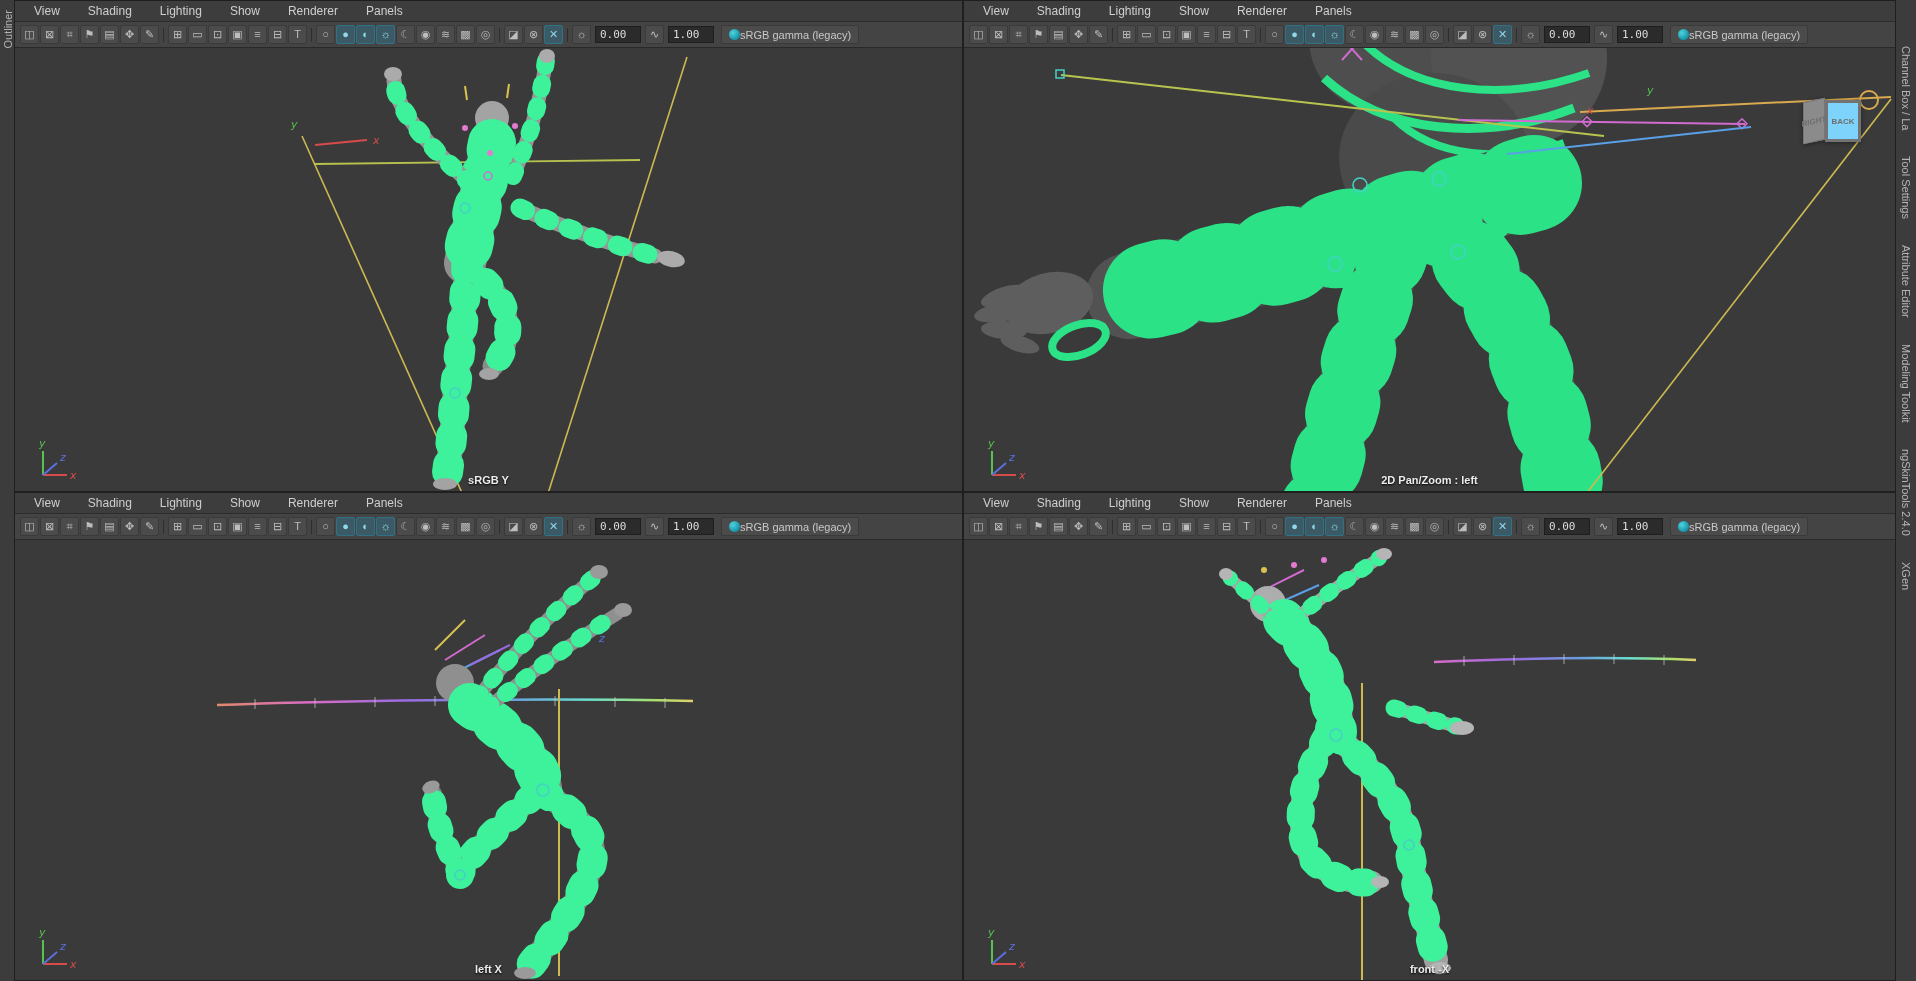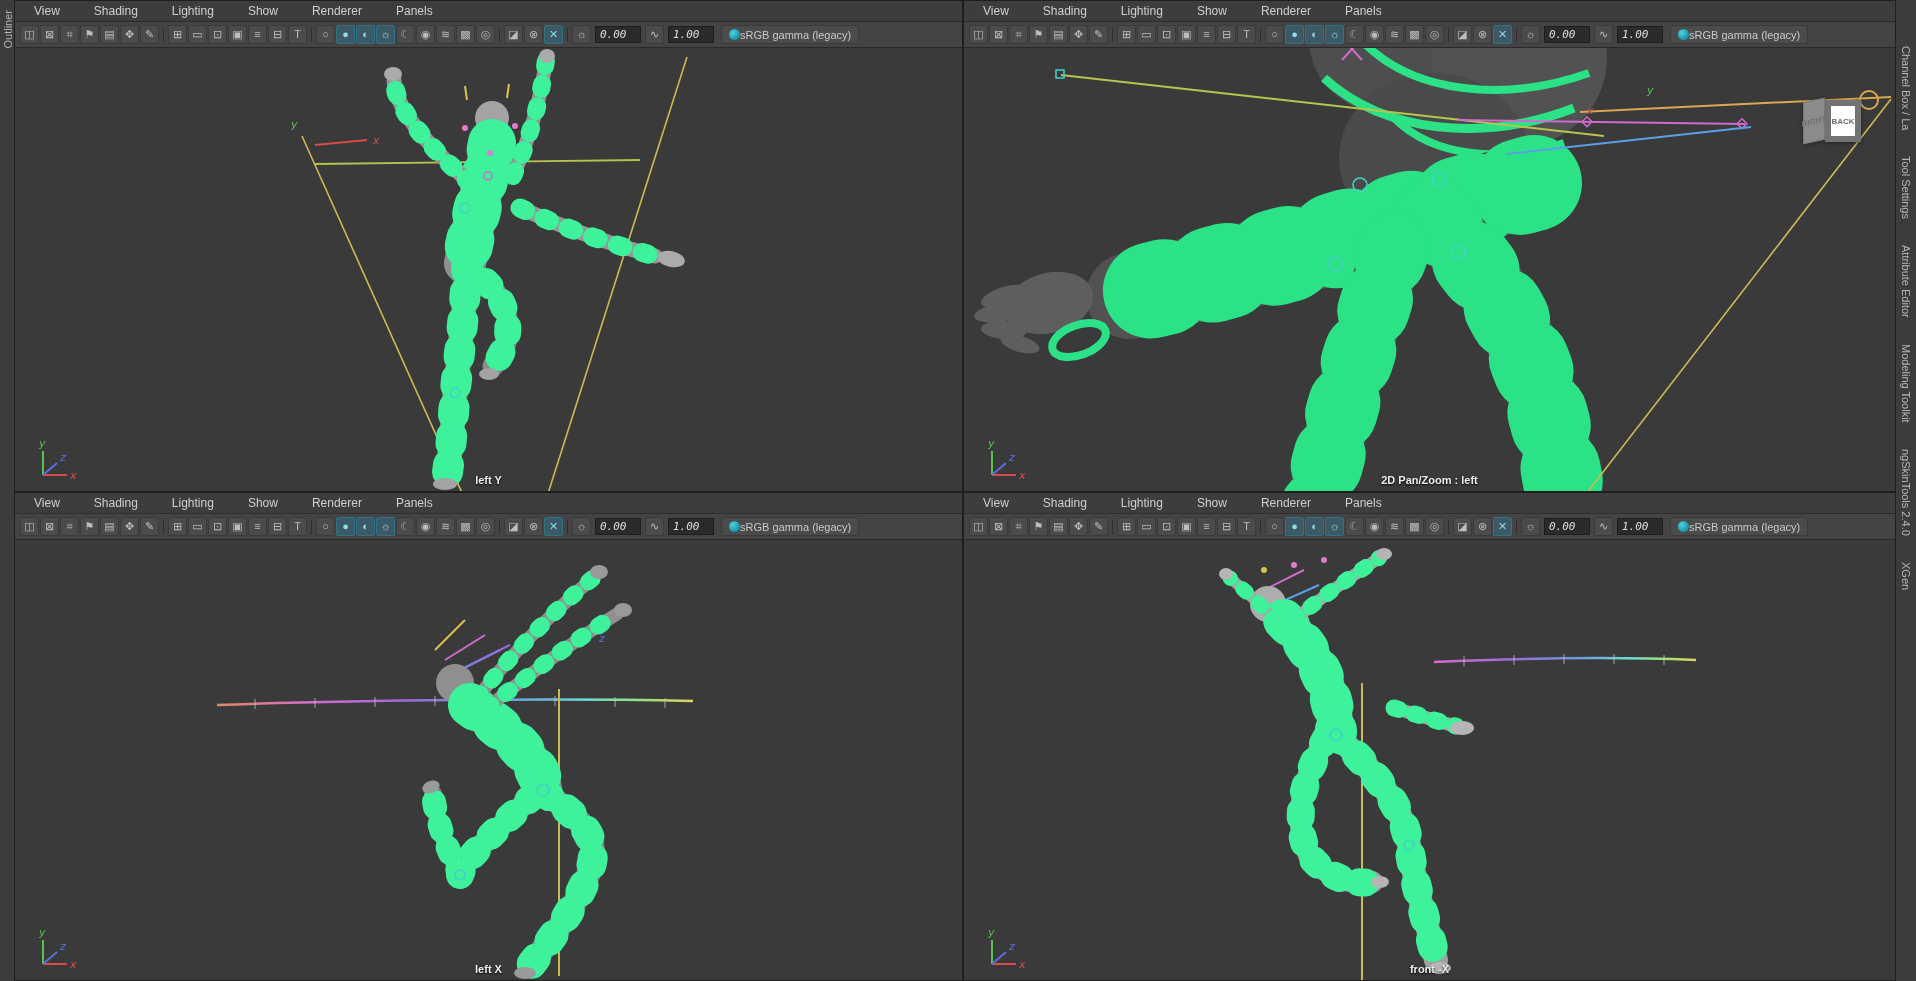--- a/index.html
+++ b/index.html
@@ -8,49 +8,49 @@
   .root { display:grid; width:1916px; height:981px;
     grid-template-columns: 14px 949px 933px 20px;
     grid-template-rows: 492px 489px; background:#262626; }
   .side-strip { background:#3c3c3c; grid-row: span 2; position:relative; }
   .vert-tab { writing-mode: vertical-rl; color:#b5b5b5; font-size:11px;
     padding:6px 1px; white-space:nowrap; cursor:default; }
   .left-strip .vert-tab { transform:rotate(180deg); position:absolute; top:4px; left:1px; }
   .right-strip { display:flex; flex-direction:column; align-items:center; gap:14px; padding-top:40px; }
   .panel { display:flex; flex-direction:column; background:#393939; border:1px solid #1f1f1f; overflow:hidden; }
   .menubar { height:21px; flex:0 0 21px; background:#3d3d3d; display:flex; align-items:center;
-    padding:0 10px; gap:16px; border-bottom:1px solid #2c2c2c; }
+    padding:0 10px; gap:10px; border-bottom:1px solid #2c2c2c; }
   .menu-item { color:#cfcfcf; font-size:12px; padding:1px 9px; border-radius:2px; cursor:default; }
   .toolbar { height:26px; flex:0 0 26px; background:#444444; display:flex; align-items:center;
     padding:0 5px; gap:1px; border-bottom:1px solid #292929; }
   .icons-run { display:flex; align-items:center; gap:1px; }
   .icon { width:19px; height:19px; flex:0 0 19px; display:flex; align-items:center; justify-content:center;
     font-size:11px; line-height:1; color:#bdbdbd; background:#4b4b4b; border:1px solid #3a3a3a;
     border-radius:2px; cursor:default; }
   .icon.active { color:#8fd8e8; background:#3c5a66; border-color:#2f7285; }
   .tsep { width:7px; height:18px; flex:0 0 7px; position:relative; }
   .tsep::after { content:""; position:absolute; left:3px; top:2px; bottom:2px; width:1px; background:#2e2e2e; }
   .num-field { width:46px; height:17px; background:#2b2b2b; border:1px solid #1e1e1e; color:#dddddd;
-    font-size:11px; font-family:"DejaVu Sans Mono", monospace; padding:0 4px; margin:0 3px;font-style:italic; }
+    font-size:11px; font-family:"DejaVu Sans Mono", monospace; padding:0 4px; margin:0 3px; }
   .cm-chip { display:flex; align-items:center; height:19px; background:#4b4b4b;
     border:1px solid #3a3a3a; border-radius:2px; padding:0 7px; margin-left:3px;
     color:#c9c9c9; font-size:11px; white-space:nowrap; cursor:default; }
   .cm-dot { width:11px; height:11px; border-radius:50%;
     background:radial-gradient(circle at 35% 35%, #4fd2de 0%, #1693a8 70%); flex:0 0 11px; }
   .scene { flex:1 1 auto; position:relative; background:#3a3a3a; overflow:hidden; }
   .scene svg.art { position:absolute; inset:0; width:100%; height:100%; }
   .vp-label { position:absolute; bottom:5px; left:50%; transform:translateX(-50%);
     color:#ececec; font-size:11px; font-weight:bold; text-shadow:0 1px 2px #000; white-space:nowrap; }
   .mini-axis { position:absolute; left:16px; bottom:8px; width:48px; height:48px; }
   .viewcube { position:absolute; top:52px; right:34px; width:58px; height:42px; display:flex;
     filter:drop-shadow(0 1px 2px rgba(0,0,0,.4)); }
   .vc-face { height:100%; display:flex; align-items:center; justify-content:center;
     color:#6f6f6f; font-size:8px; font-weight:bold; }
   .vc-left { width:22px; background:#8b8b8b; transform:skewY(-12deg); border:1px solid #777; }
-  .vc-front { width:36px; background:#ffffff; border:6px solid #737373; }
+  .vc-front { width:36px; background:#7dd3fc; border:3px solid #737373; }
   .limb { fill:none; stroke-linecap:round; }
   text.axis-letter { font-size:11px; font-style:italic; font-family:"DejaVu Sans", sans-serif; }
 </style>
 </head>
 <body>
 
 <div class="root">
 
   <div class="side-strip left-strip">
     <div class="vert-tab">Outliner</div>
@@ -152,21 +152,21 @@
         <circle cx="473" cy="128" r="4" fill="none" stroke="#d06bd0" stroke-width="1.5"></circle>
       </svg>
       <svg class="mini-axis" viewBox="0 0 48 48">
         <path d="M 12,40 L 12,16" stroke="#57c24f" stroke-width="2"></path>
         <path d="M 12,40 L 36,40" stroke="#d84b4b" stroke-width="2"></path>
         <path d="M 12,40 L 26,28" stroke="#5a6fe0" stroke-width="2"></path>
         <text class="axis-letter" x="8" y="12" fill="#57c24f">y</text>
         <text class="axis-letter" x="39" y="44" fill="#d84b4b">x</text>
         <text class="axis-letter" x="29" y="26" fill="#5a6fe0">z</text>
       </svg>
-      <div class="vp-label">left Y</div>
+      <div class="vp-label">sRGB Y</div>
     </div>
   </div>
 
   <div class="panel">
     <div class="menubar">
       <span class="menu-item">View</span>
       <span class="menu-item">Shading</span>
       <span class="menu-item">Lighting</span>
       <span class="menu-item">Show</span>
       <span class="menu-item">Renderer</span>

